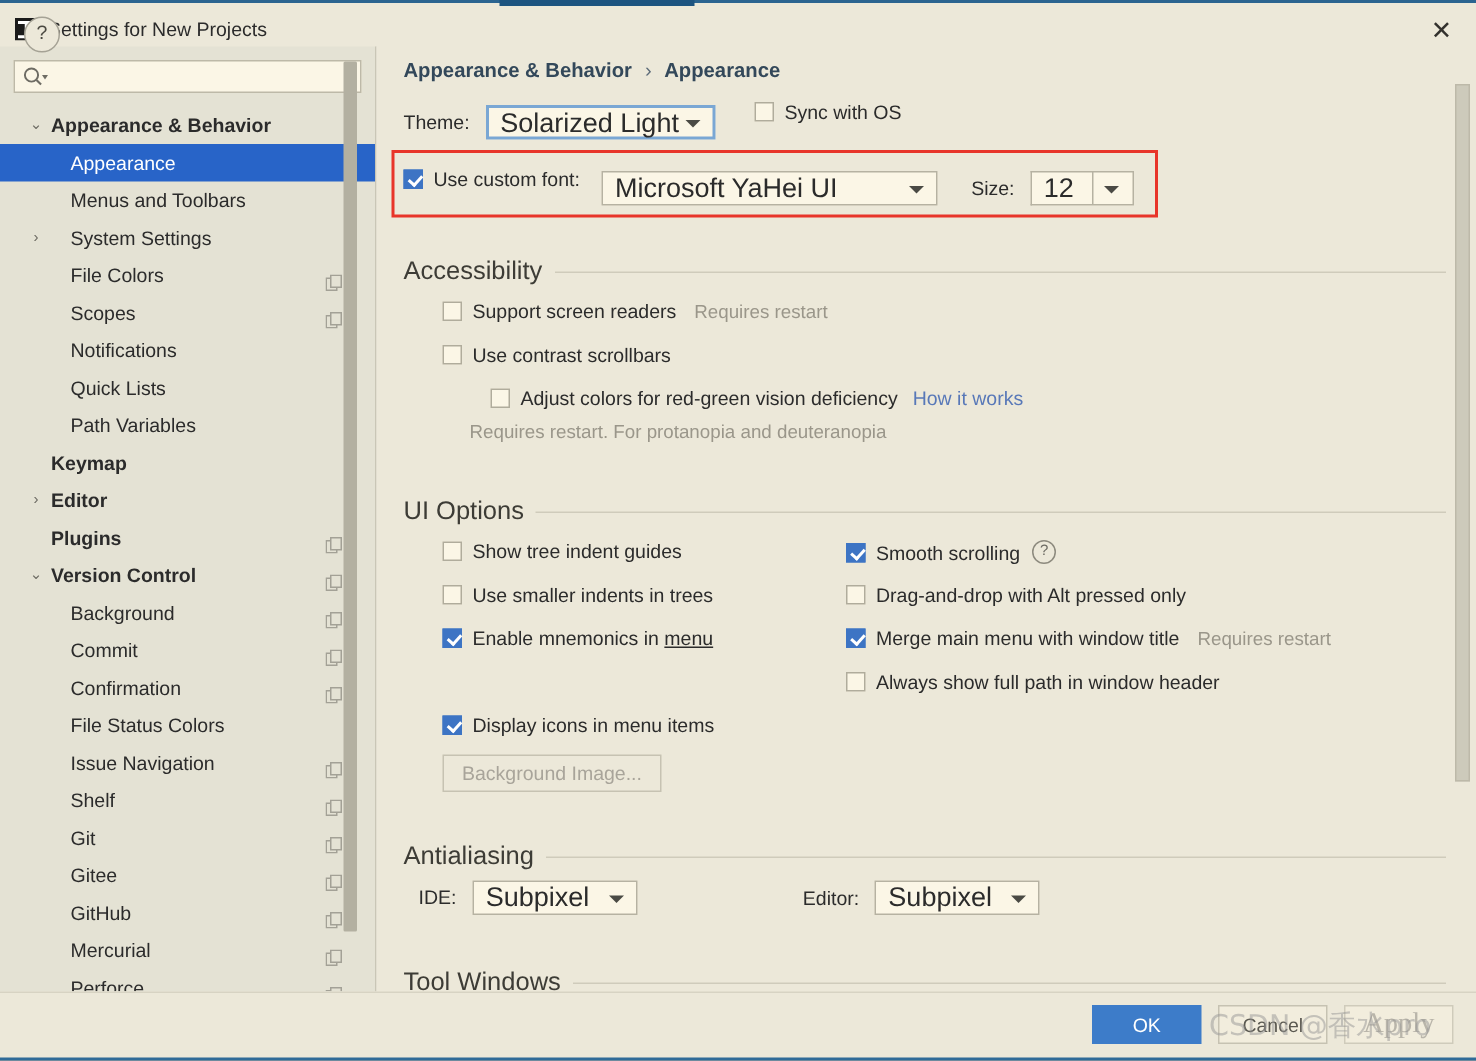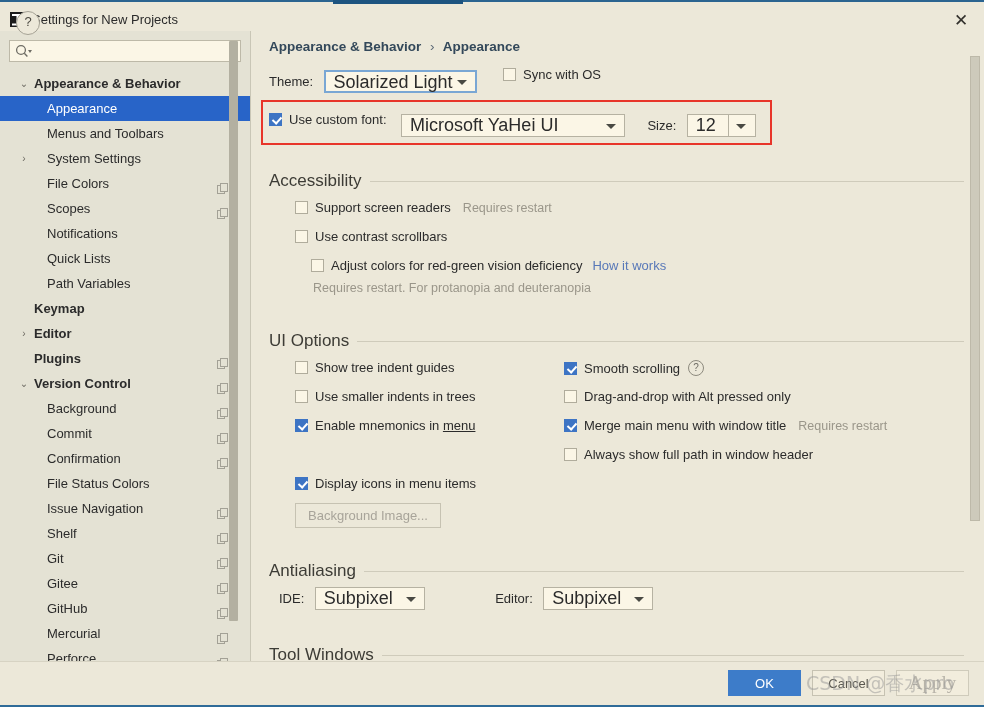--- a/index.html
+++ b/index.html
@@ -468,21 +468,21 @@
     </div>
     <div class="cb-wrap" style="left:44px; top:169px;align-items:center;">
       <span class="cb"></span>
       <span class="cb-label">Support screen readers</span>
       <span class="hint">Requires restart</span>
     </div>
     <div class="cb-wrap" style="left:44px; top:198px;">
       <span class="cb"></span>
       <span class="cb-label">Use contrast scrollbars</span>
     </div>
-    <div class="cb-wrap" style="left:44px; top:227px;padding-left:16px;">
+    <div class="cb-wrap" style="left:60px; top:227px;padding-left:16px;">
       <span class="cb"></span>
       <span class="cb-label">Adjust colors for red-green vision deficiency</span>
       <span class="link">How it works</span>
     </div>
     <div class="sub-note" style="left:62px; top:250px;">Requires restart. For protanopia and deuteranopia</div>
 
     <div class="group" style="top:300px;">
       <span class="gtitle">UI Options</span>
       <span class="grule"></span>
     </div>
@@ -527,21 +527,21 @@
     <div class="group" style="top:530px;">
       <span class="gtitle">Antialiasing</span>
       <span class="grule"></span>
     </div>
     <div style="position:absolute; left:28px; top:556px;">
       <span class="lbl">IDE:</span>
       <span class="combo" style="width:110px; margin-left:6px;">
         <span class="cval">Subpixel</span>
         <span class="carrow"></span>
       </span>
-      <span class="lbl" style="margin-left:66px;">Editor:</span>
+      <span class="lbl" style="margin-left:106px;">Editor:</span>
       <span class="combo" style="width:110px; margin-left:6px;">
         <span class="cval">Subpixel</span>
         <span class="carrow"></span>
       </span>
     </div>
 
     <div class="group" style="top:614px;">
       <span class="gtitle">Tool Windows</span>
       <span class="grule"></span>
     </div>

